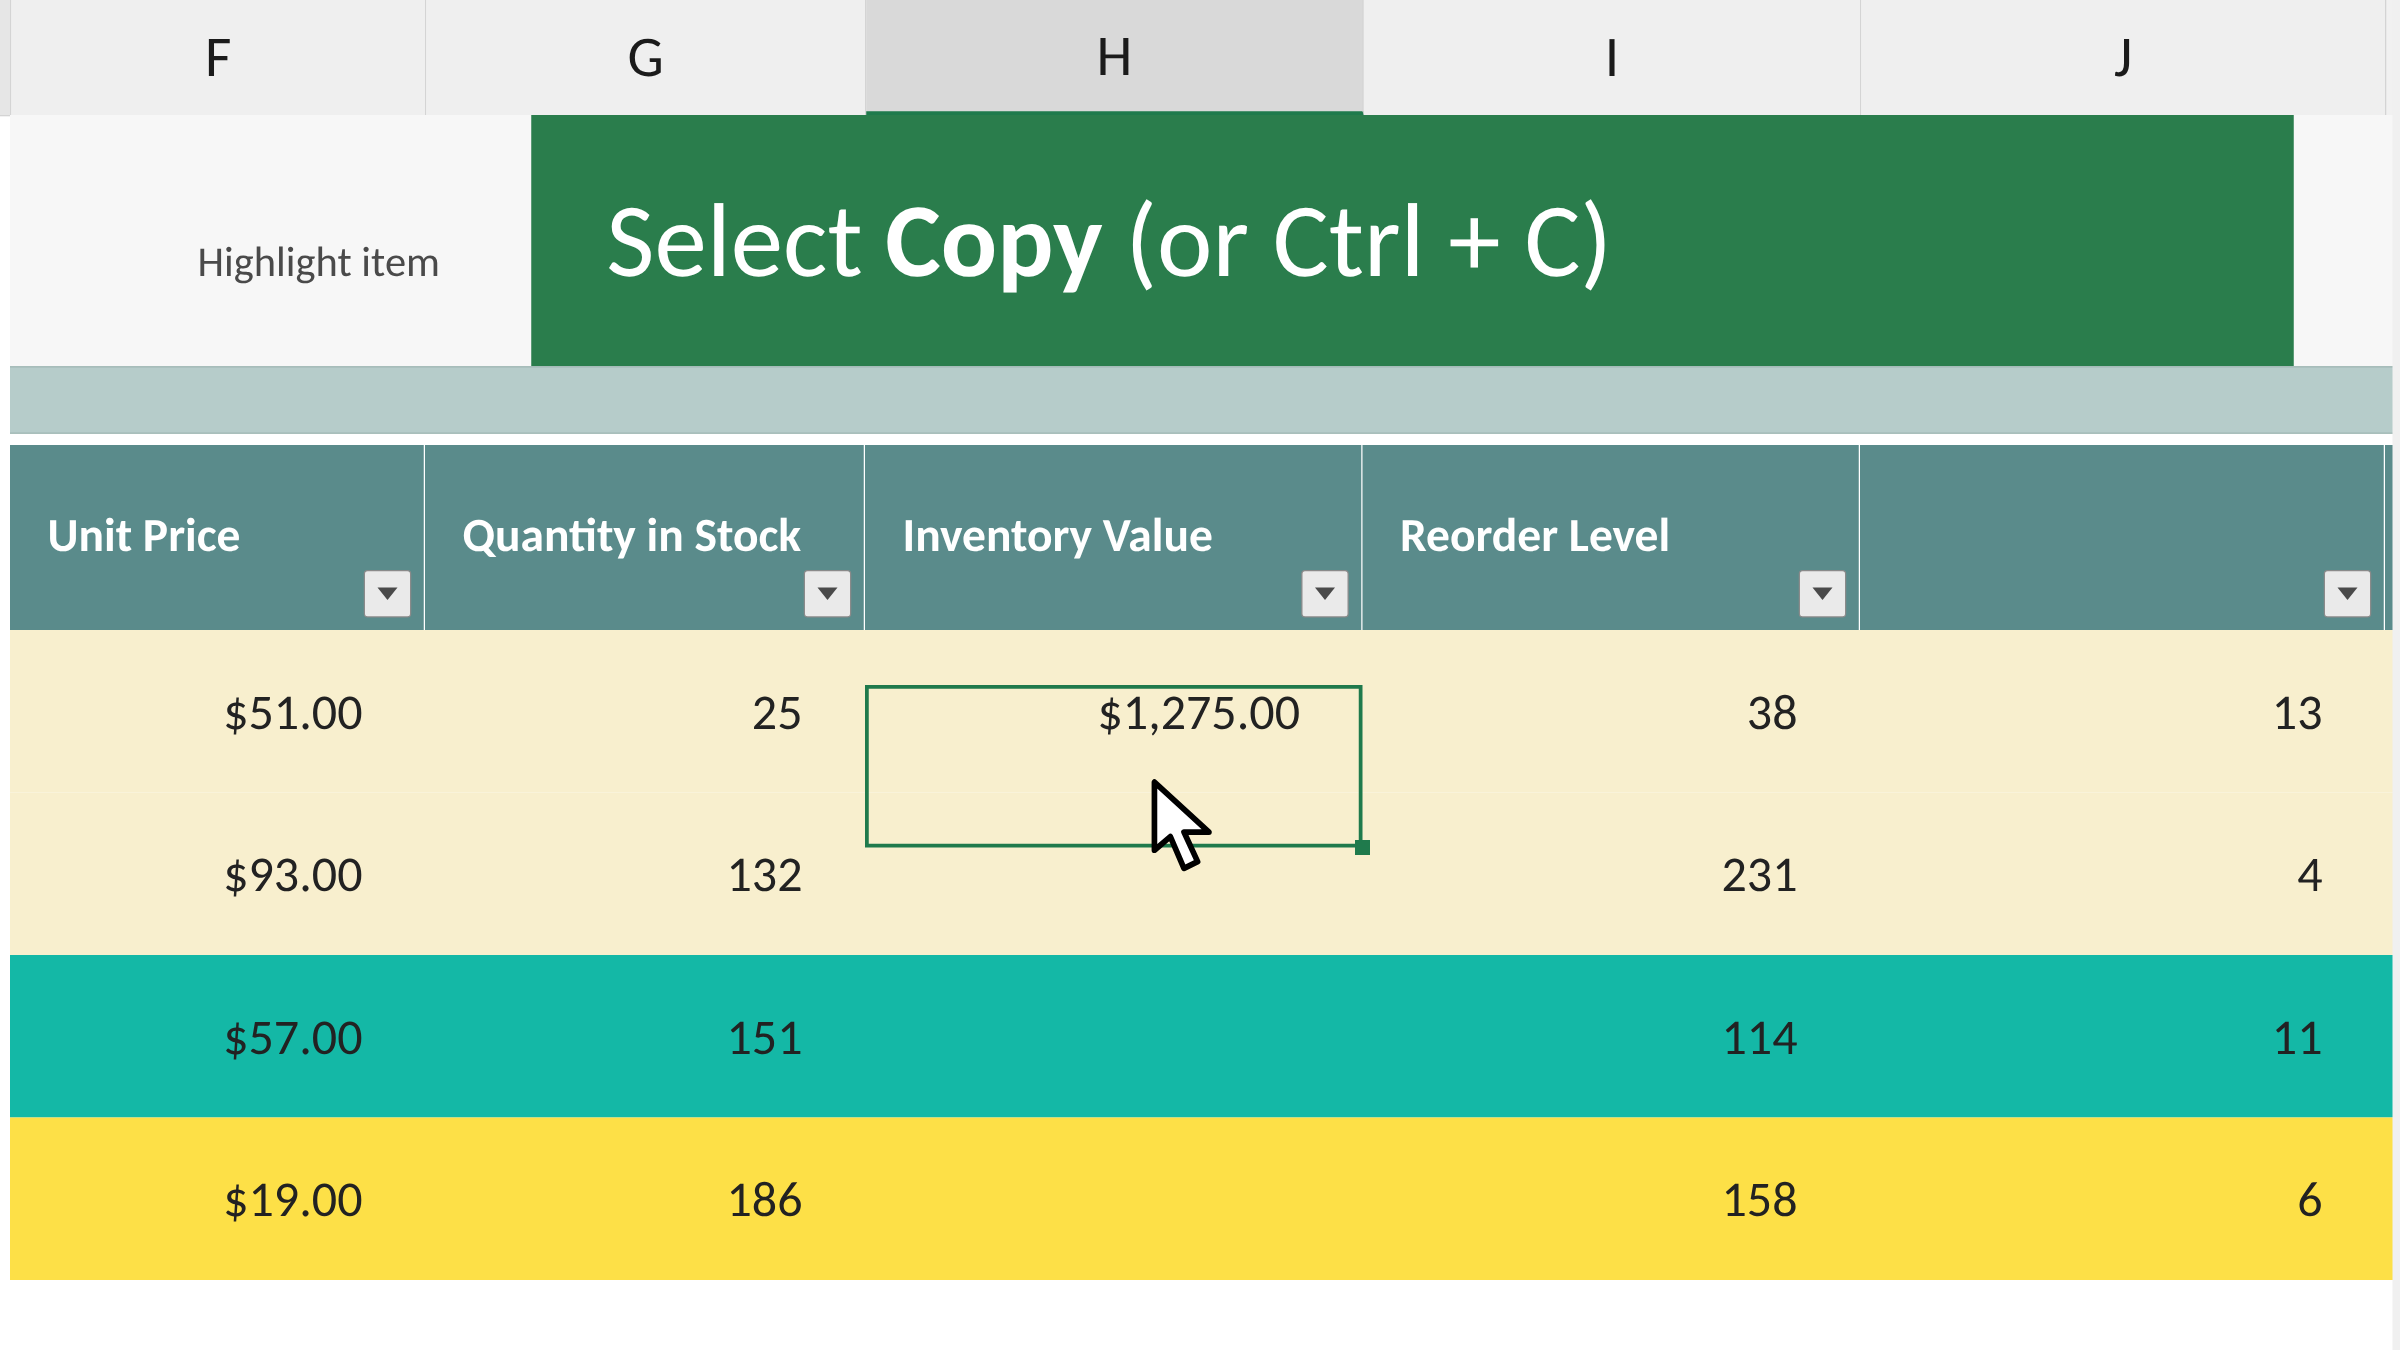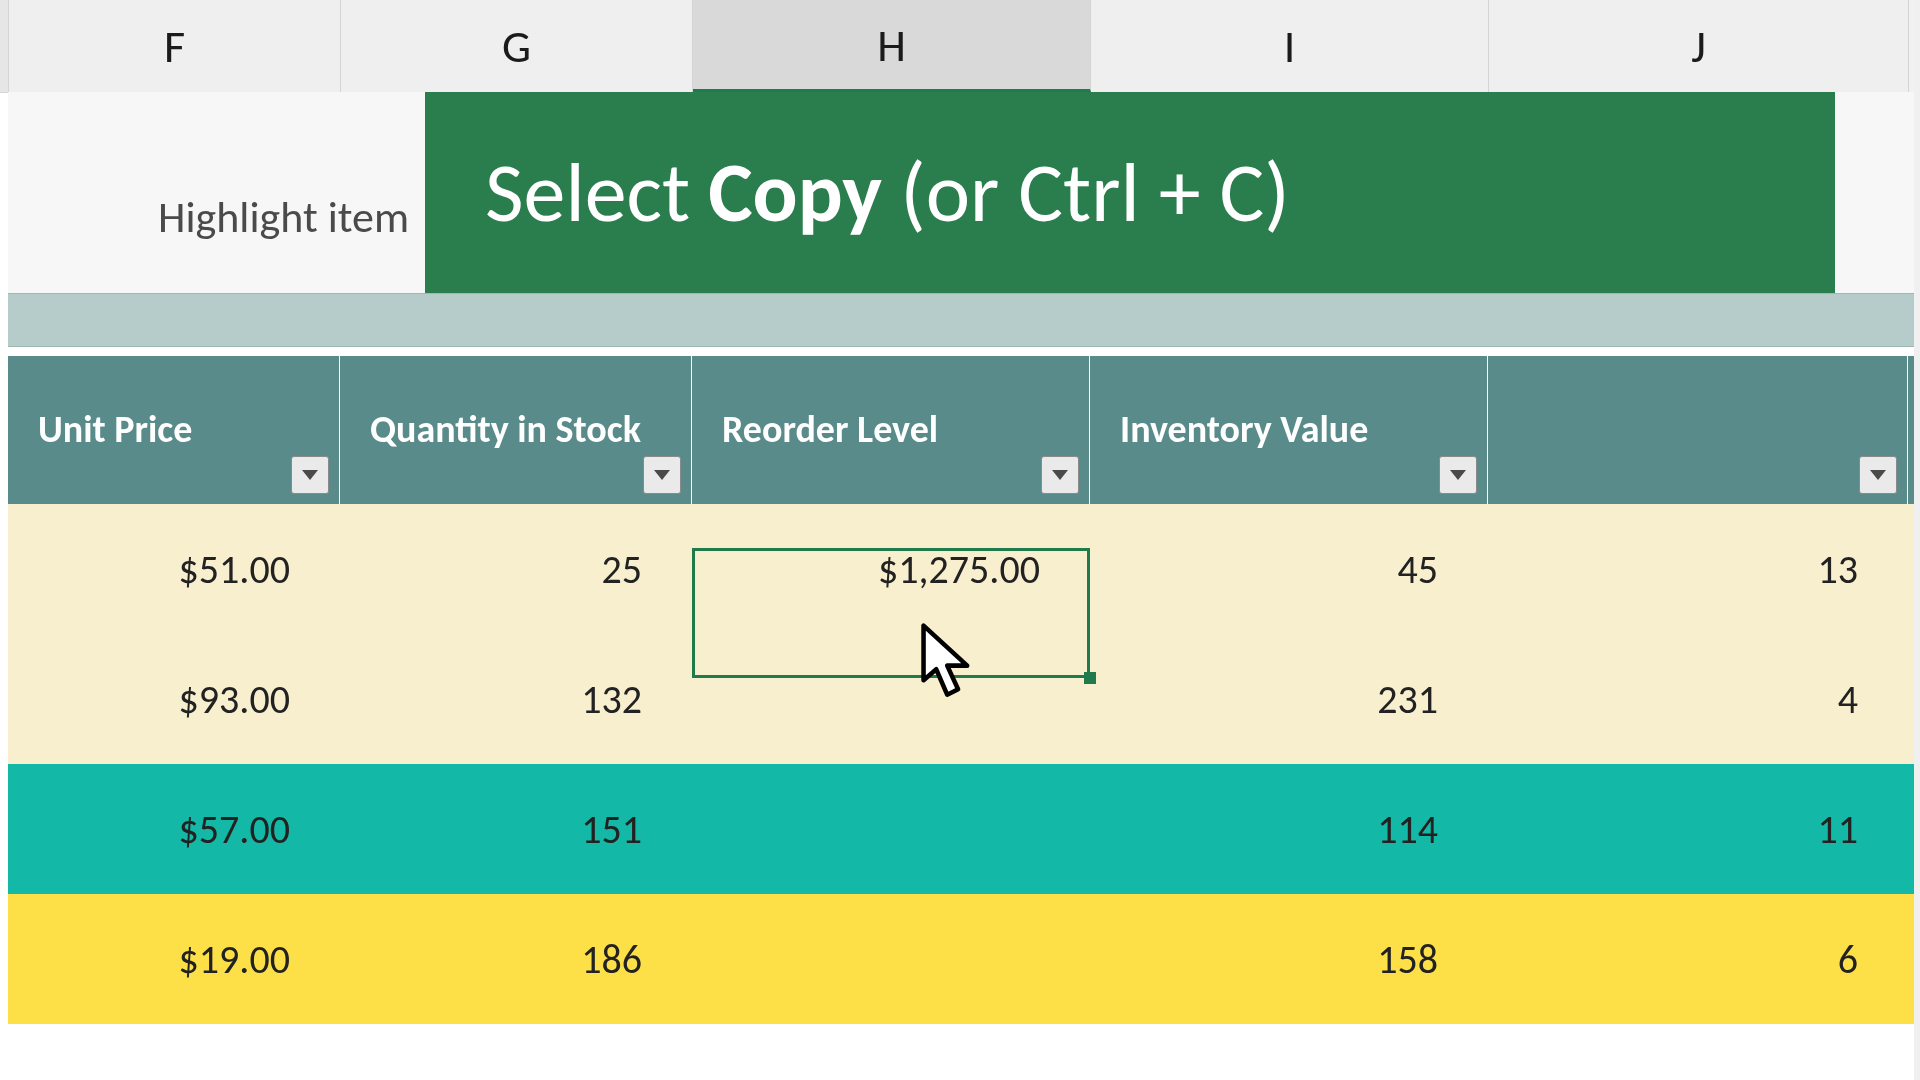--- a/index.html
+++ b/index.html
@@ -60,21 +60,21 @@
     top: 92px;
     right: 0;
     height: 201px;
     background: #f7f7f7;
     border-bottom: 1px solid #e6e6e6;
   }
   .highlight-text {
     position: absolute;
     left: 150px;
     top: 98px;
-    font-size: 44px;
+    font-size: 34px;
     color: #4a4a4a;
   }
 
   
   .banner {
     position: absolute;
     left: 425px;
     top: 92px;
     width: 1410px;
     height: 201px;
@@ -236,38 +236,38 @@
 
     <div class="hdrow">
       <div class="th wF">
         <span>Unit Price</span>
         <div class="filterbtn"></div>
       </div>
       <div class="th wG">
         <span>Quantity in Stock</span>
         <div class="filterbtn"></div>
       </div>
+      <div class="th wH">
+        <span>Inventory Value</span>
+        <div class="filterbtn"></div>
+      </div>
       <div class="th wI">
         <span>Reorder Level</span>
-        <div class="filterbtn"></div>
-      </div>
-      <div class="th wH">
-        <span>Inventory Value</span>
         <div class="filterbtn"></div>
       </div>
       <div class="th wJ">
         <div class="filterbtn"></div>
       </div>
     </div>
 
     <div class="tr yell">
       <div class="td wF">$51.00</div>
       <div class="td wG">25</div>
       <div class="td wH">$1,275.00</div>
-      <div class="td wI">45</div>
+      <div class="td wI">38</div>
       <div class="td wJ">13</div>
     </div>
     <div class="tr yell">
       <div class="td wF">$93.00</div>
       <div class="td wG">132</div>
       <div class="td wH"></div>
       <div class="td wI">231</div>
       <div class="td wJ">4</div>
     </div>
     <div class="tr grey">

